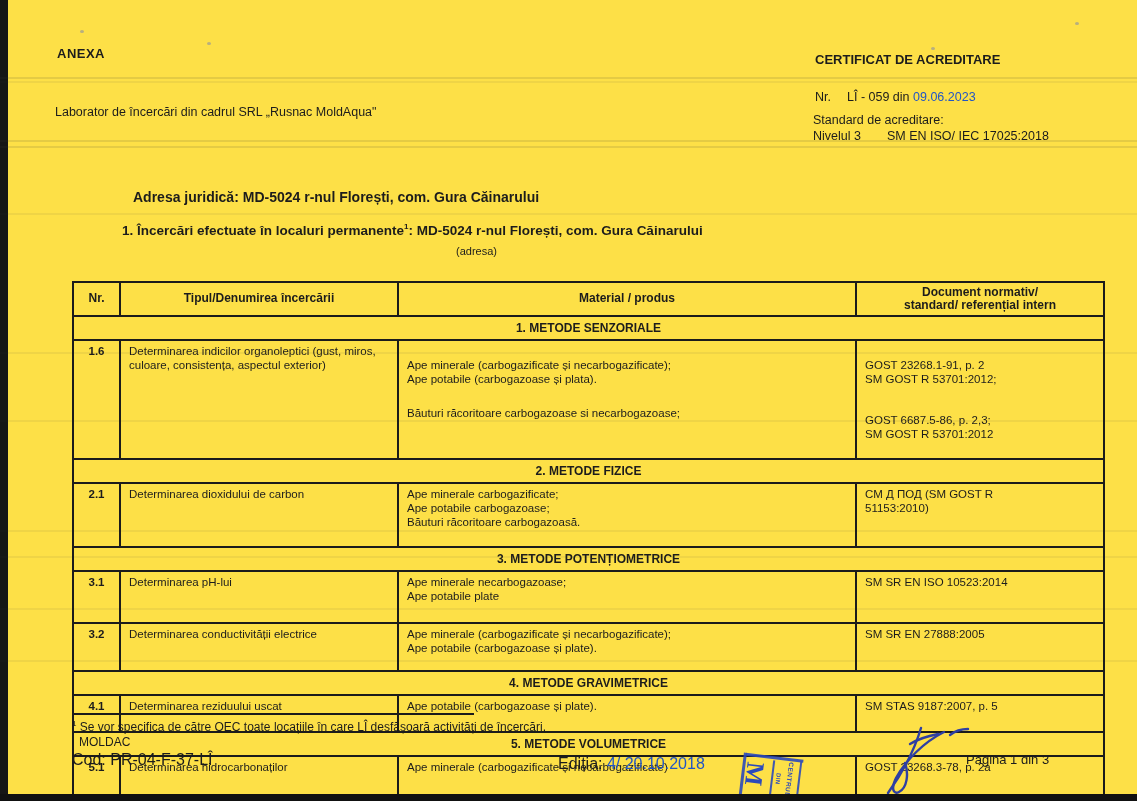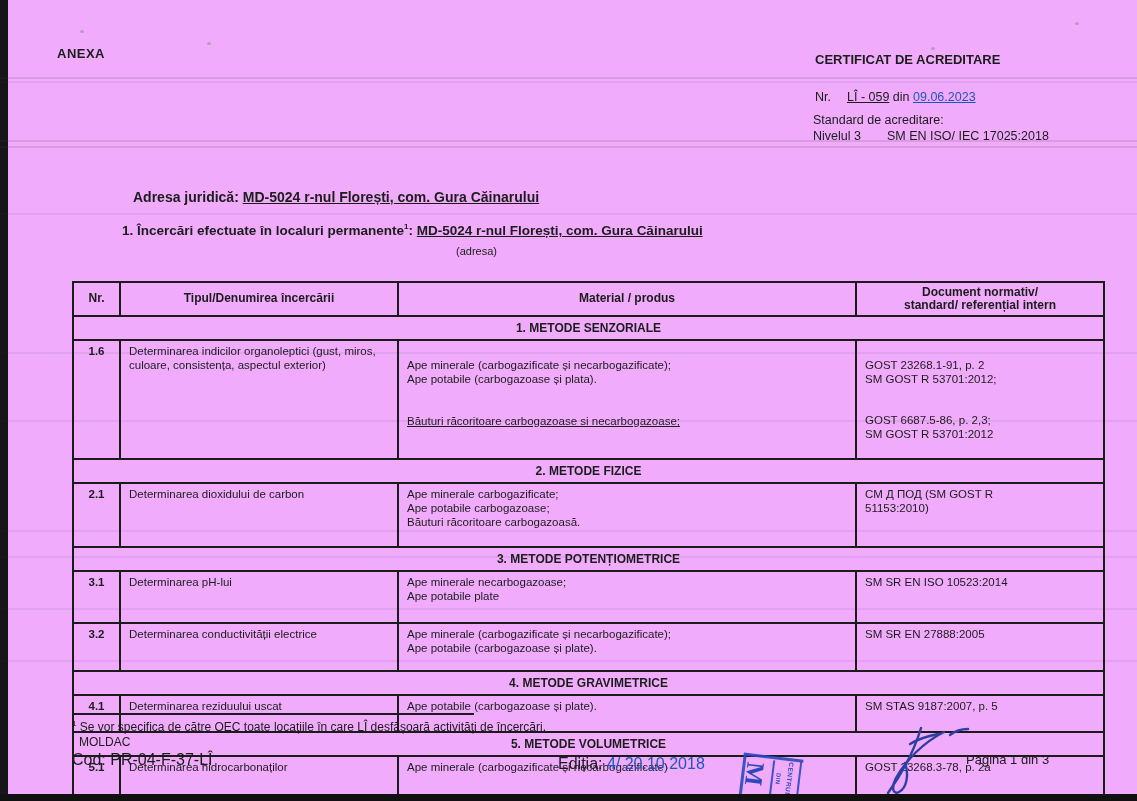--- a/index.html
+++ b/index.html
@@ -1,43 +1,43 @@
 <!DOCTYPE html>
 <html><head>
 <meta charset="utf-8">
 <style>
   html,body{margin:0;padding:0;background:#777;}
   .page{
     position:relative;width:1137px;height:801px;overflow:hidden;
-    background:#f0abfc;color:#1c1c1c;
+    background:#fde047;color:#1c1c1c;
     font-family:"Liberation Sans","DejaVu Sans",sans-serif;
   }
   .edge-left{position:absolute;left:0;top:0;width:8px;height:801px;background:#161616;}
   .edge-bottom{position:absolute;left:0;bottom:0;width:1137px;height:7px;background:#111;z-index:30;}
   .scanline{position:absolute;left:0;width:1137px;height:2px;background:rgba(60,60,55,0.07);}
   .scanline.dark{background:rgba(60,60,55,0.13);}
   .speck{position:absolute;width:4px;height:3px;background:#9a9a95;border-radius:50%;opacity:.7;}
   .abs{position:absolute;}
   .b{font-weight:bold;}
-  .u{text-decoration:underline;}
+  .u{}
   .blue{color:#2256c5;}
   .small-caption{font-size:11px;}
   .hdr-right{line-height:16px;font-size:12.5px;}
   sup{font-size:8px;vertical-align:super;}
 
   
   table.methods{border-collapse:collapse;table-layout:fixed;width:991px;background:transparent;}
   table.methods td{border:2px solid #1b1b1b;vertical-align:top;font-size:11.5px;line-height:14px;padding:3px 8px 3px 8px;white-space:pre-line;}
   td.c-nr{width:37px;text-align:center;font-weight:bold;padding:3px 2px;}
   td.c-tip{width:268px;}
   td.c-mat{width:448px;}
   td.c-doc{width:238px;}
   tr.hdr td{font-weight:bold;text-align:center;vertical-align:middle;font-size:12px;line-height:13.5px;padding:2px 4px;}
   tr.sect td{font-weight:bold;text-align:center;vertical-align:middle;font-size:12px;padding:2px;}
-  .p2{margin-top:14px;text-decoration:underline;}
+  .p2{margin-top:6px;}
   .p2d{margin-top:13px;}
 
   
   .stamp{position:absolute;left:741px;top:756px;width:60px;height:45px;z-index:5;}
   .stamp-rot{position:relative;width:100%;height:100%;transform:rotate(7deg);color:#2b49bb;}
   .sb{position:absolute;background:#2b49bb;opacity:.9;}
   .s-m{position:absolute;left:1px;top:6px;font-size:25px;font-weight:bold;
        font-family:"Liberation Serif","DejaVu Serif",serif;
        transform:rotate(90deg);transform-origin:center;color:#2b49bb;}
   .s-sm{position:absolute;font-weight:bold;color:#2b49bb;transform:rotate(90deg);transform-origin:left top;letter-spacing:.5px;}
@@ -62,20 +62,21 @@
   <div class="scanline" style="top:530px"></div>
   <div class="scanline" style="top:556px"></div>
   <div class="scanline" style="top:608px"></div>
   <div class="scanline" style="top:660px"></div>
   <div class="speck" style="left:80px;top:30px"></div>
   <div class="speck" style="left:207px;top:42px"></div>
   <div class="speck" style="left:931px;top:47px"></div>
   <div class="speck" style="left:1075px;top:22px"></div>
 
   <div class="abs b" style="left:57px;top:46px;font-size:13px;letter-spacing:.5px">ANEXA</div>
+  <div class="abs" style="left:55px;top:105px;font-size:12.5px">Laborator de încercări din cadrul SRL „Rusnac MoldAqua"</div>
 
   <div class="abs b" style="left:815px;top:52px;font-size:13px">CERTIFICAT DE ACREDITARE</div>
   <div class="abs hdr-right" style="left:815px;top:89px">
     <span>Nr.</span><span class="u" style="margin-left:16px">LÎ - 059</span>
     <span>din</span>
     <span class="u blue">09.06.2023</span>
   </div>
   <div class="abs hdr-right" style="left:813px;top:112px">Standard de acreditare:</div>
   <div class="abs hdr-right" style="left:813px;top:128px">
     <span>Nivelul 3</span><span style="margin-left:26px">SM EN ISO/ IEC 17025:2018</span>

